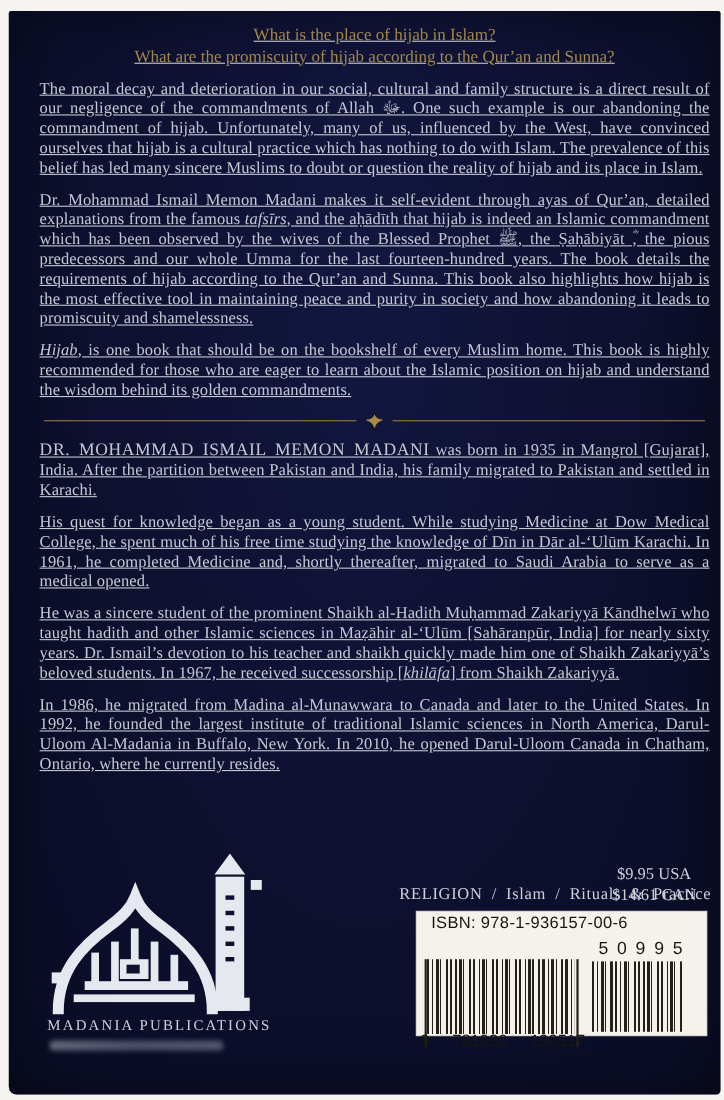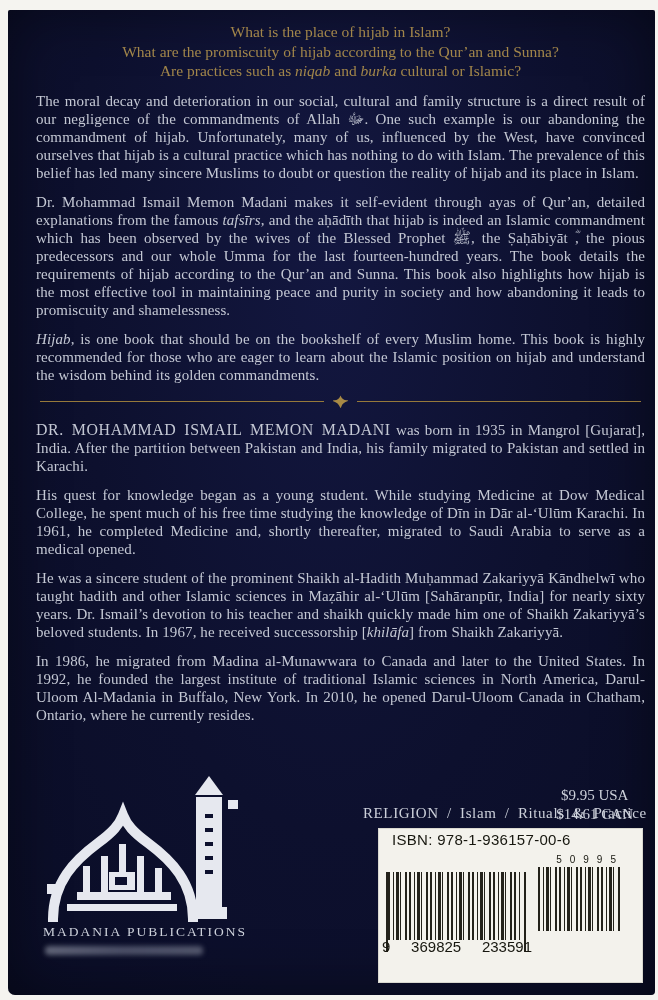--- a/index.html
+++ b/index.html
@@ -8,21 +8,21 @@
     font-family:"Liberation Serif","DejaVu Serif",serif;
     overflow:hidden;
   }
   .cover{
     position:absolute;left:8px;top:10px;width:647px;height:985px;
     background:radial-gradient(ellipse at 50% 25%, #131740 0%, #0d102e 55%, #0a0d26 100%);
     color:#c4c8d4;
     border-radius:2px 2px 4px 7px;
     box-shadow:inset 0 0 60px rgba(0,0,0,0.45);
   }
-  .content{padding:12px 10px 0 28px;}
+  .content{padding:12px 10px 0 28px;text-decoration:underline;}
   .questions{
     color:#a2864a;text-align:center;font-size:15.5px;line-height:19.5px;
     margin:0 0 8px 0;
   }
   .questions .q{display:block;}
   .para{
     font-size:15px;line-height:18px;text-align:justify;
     margin:11px 0 0 0;letter-spacing:0.1px;
   }
   .it{font-style:italic;}
@@ -45,21 +45,21 @@
   }
   .prices{
     position:absolute;right:22px;top:776px;text-align:center;
     font-size:15px;line-height:19px;color:#ccd0da;
   }
   .category{
     position:absolute;right:22px;top:795px;width:270px;text-align:right;
     font-size:15px;color:#ccd0da;word-spacing:4px;letter-spacing:0.6px;white-space:nowrap;margin-left:32px;
   }
   .barcode-box{
-    position:absolute;right:12px;top:818px;width:265px;height:155px;
+    position:absolute;right:12px;top:818px;width:265px;height:114px;
     background:#f3f2ec;box-shadow:0 0 0 1px #d9d8d0 inset;
   }
   .isbn-label{
     position:absolute;left:14px;top:3px;
     font-family:"Liberation Sans","DejaVu Sans",sans-serif;
     font-size:15px;color:#17170f;letter-spacing:0.3px;white-space:nowrap;
   }
   .bars{
     background-image:repeating-linear-gradient(90deg,
       #23221a 0 2px, transparent 2px 5px,
@@ -71,35 +71,34 @@
   .bars-main{position:absolute;left:10px;top:44px;width:134px;height:68px;}
   .guard{position:absolute;top:44px;width:2px;height:80px;background:#23221a;}
   .main-digits{
     position:absolute;left:4px;top:110px;width:150px;display:flex;
     font-family:"Liberation Sans","DejaVu Sans",sans-serif;
     font-size:15px;color:#17170f;justify-content:space-between;
   }
   .supp{position:absolute;left:160px;top:26px;width:86px;}
   .supp-digits{
     font-family:"Liberation Sans","DejaVu Sans",sans-serif;
-    font-size:10px;color:#17170f;letter-spacing:8px;text-align:right;
+    font-size:16px;color:#17170f;letter-spacing:8px;text-align:right;
     margin-left:6px;
   }
   .bars-supp{width:82px;height:64px;margin-top:2px;}
 </style>
 </head>
 <body>
 
 <div class="cover">
   <div class="content">
 
     <p class="questions">
       <span class="q"><span>What is the place of hijab in Islam?</span></span>
       <span class="q"><span>What are the promiscuity of hijab according to the Qur’an and Sunna?</span></span>
-      <span class="q"><span>Are practices such as </span><span class="it">niqab</span><span> and </span><span class="it">burka</span><span> cultural or Islamic?</span></span>
     </p>
 
     <p class="para"><span>The moral decay and deterioration in our social, cultural and family structure is a direct result of our negligence of the commandments of Allah ﷻ. One such example is our abandoning the commandment of hijab. Unfortunately, many of us, influenced by the West, have convinced ourselves that hijab is a cultural practice which has nothing to do with Islam. The prevalence of this belief has led many sincere Muslims to doubt or question the reality of hijab and its place in Islam.</span></p>
     <p class="para"><span>Dr. Mohammad Ismail Memon Madani makes it self-evident through ayas of Qur’an, detailed explanations from the famous </span><span class="it">tafsīrs</span><span>, and the aḥādīth that hijab is indeed an Islamic commandment which has been observed by the wives of the Blessed Prophet ﷺ, the Ṣaḥābiyāt ؓ, the pious predecessors and our whole Umma for the last fourteen-hundred years. The book details the requirements of hijab according to the Qur’an and Sunna. This book also highlights how hijab is the most effective tool in maintaining peace and purity in society and how abandoning it leads to promiscuity and shamelessness.</span></p>
     <p class="para"><span class="it">Hijab</span><span>, is one book that should be on the bookshelf of every Muslim home. This book is highly recommended for those who are eager to learn about the Islamic position on hijab and understand the wisdom behind its golden commandments.</span></p>
 
     <div class="divider">
       <span class="rule"></span>
       <span class="fleuron">
         <svg width="17" height="13" viewBox="0 0 17 13">
@@ -157,21 +156,21 @@
 
   <div class="category">RELIGION / Islam / Rituals &amp; Practice</div>
 
   <div class="barcode-box">
     <div class="isbn-label">ISBN: 978-1-936157-00-6</div>
     <div class="guard" style="left:8px;"></div>
     <div class="bars bars-main"></div>
     <div class="guard" style="left:146px;"></div>
     <div class="main-digits">
       <span>9</span>
-      <span>369825</span>
-      <span>233591</span>
+      <span>781936</span>
+      <span>190517</span>
     </div>
     <div class="supp">
       <div class="supp-digits">50995</div>
       <div class="bars bars-supp"></div>
     </div>
   </div>
 </div>
 
 </body></html>

